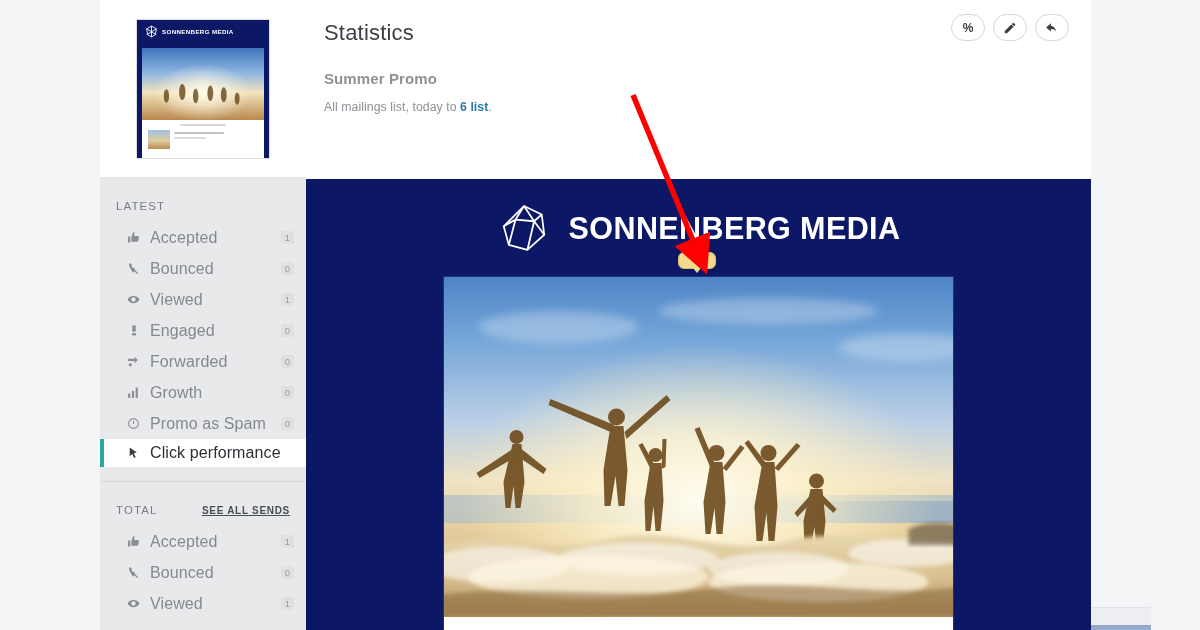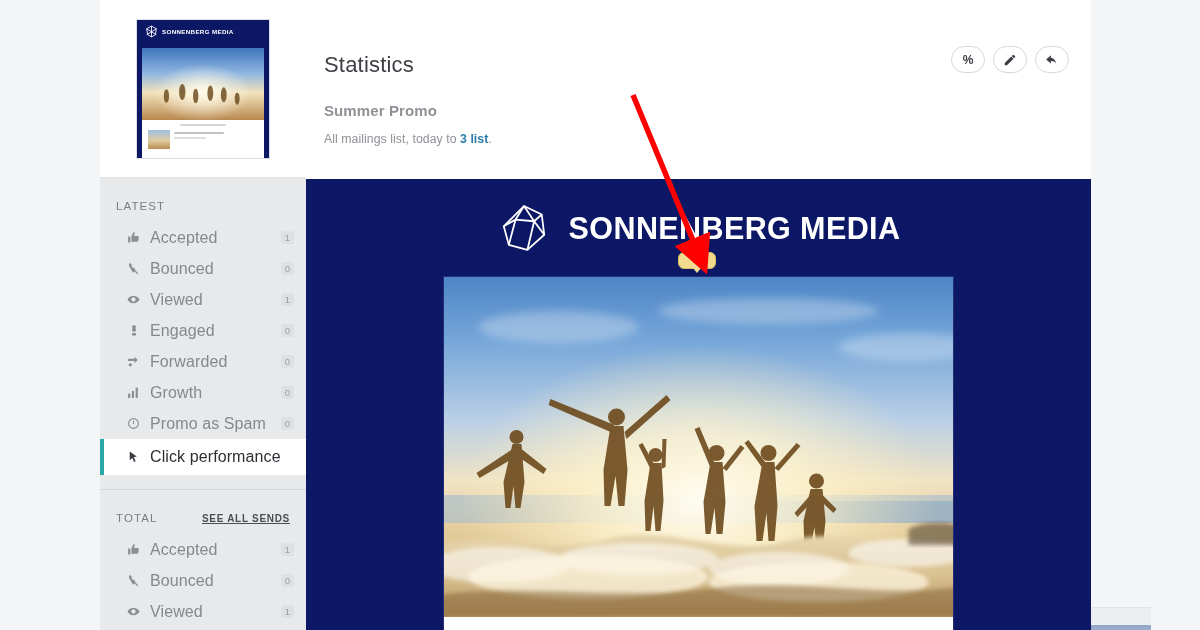--- a/index.html
+++ b/index.html
@@ -120,42 +120,41 @@
   .nav-item .cnt {
     font-size: 9.5px; color: #9a9da2;
     background: #dfe0e2; border-radius: 2.5px;
     min-width: 13px; height: 13px; line-height: 13px;
     text-align: center; padding: 0 3px;
   }
   .nav-item.active {
     background: #ffffff;
     border-left: 4px solid #2da6a6;
     padding-left: 22px;
-    height: 36px;
+    height: 28px;
   }
   .nav-item.active .lbl { color: #2c2f34; }
   .nav-item.active .ico { color: #3b3e43; }
 
   .nav-sep {
     height: 1px; background: #d6d8da; margin: 14px 0 0 0;
   }
 
   
   .main {
     position: absolute; left: 306px; top: 0;
     width: 785px; height: 630px;
     background: #ffffff;
     overflow: hidden;
   }
   .main-header {
     position: relative;
     height: 179px;
     background: #fff;
     padding: 20px 26px 0 18px;
-    margin-top: 32px;
   }
   .page-title {
     font-size: 22px; font-weight: 400; color: #3c3f44;
     letter-spacing: 0.2px; margin-bottom: 24px;
   }
   .camp-name {
     font-size: 15px; font-weight: 700; color: #8e9196;
     letter-spacing: 0.1px; margin-bottom: 13px;
   }
   .camp-sub {
@@ -450,21 +449,21 @@
       </div>
 
     </div>
   </div>
 
   <div class="main">
 
     <div class="main-header">
       <div class="page-title">Statistics</div>
       <div class="camp-name">Summer Promo</div>
-      <div class="camp-sub"><span>All mailings list, today to </span><span class="lnk">3 list</span><span>.</span></div>
+      <div class="camp-sub"><span>All mailings list, today to </span><span class="lnk">6 list</span><span>.</span></div>
 
       <div class="actions">
         <div class="act-btn">
           <span style="font-size:12px;font-weight:700">%</span>
         </div>
         <div class="act-btn">
           <svg width="14" height="14" viewBox="0 0 24 24" fill="currentColor">
               <path d="M3 17.2V21h3.8L18 9.8 14.2 6 3 17.2zM20.7 7.1a1.1 1.1 0 0 0 0-1.5l-2.3-2.3a1.1 1.1 0 0 0-1.5 0l-1.8 1.8L18.9 8.9l1.8-1.8z"></path>
             </svg>
         </div>

